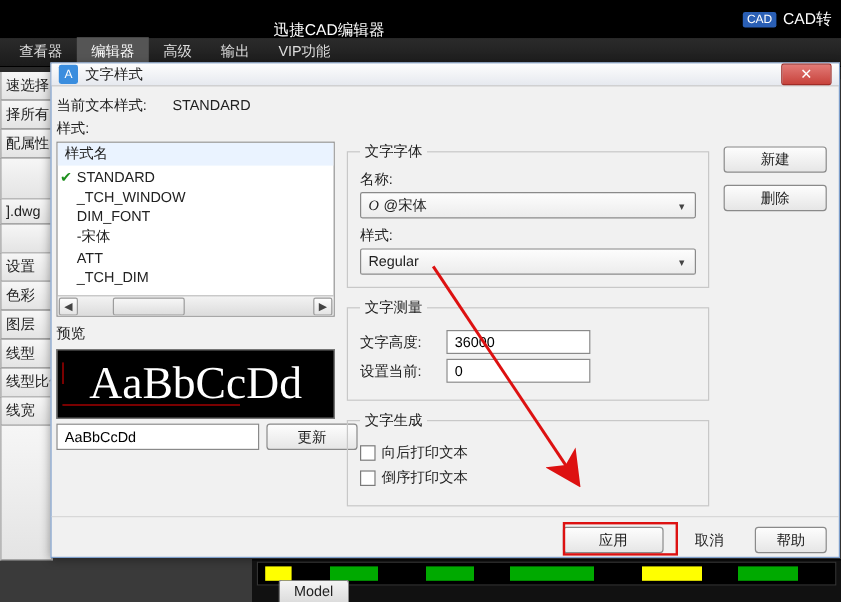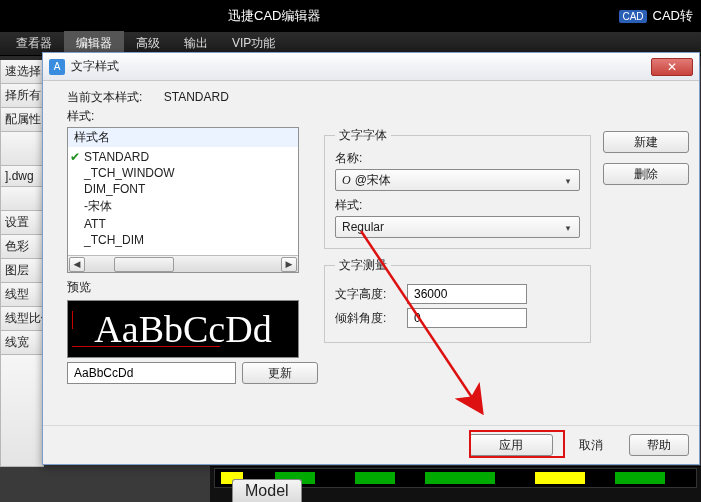--- a/index.html
+++ b/index.html
@@ -13,21 +13,20 @@
     overflow: hidden;
     position: relative;
   }
 
   
   .app-titlebar {
     background: #000;
     color: #fff;
     height: 26px;
     display: flex;
-    align-items: center;
     justify-content: space-between;
     padding: 16px 8px;
     font-size: 13px;
   }
   .app-titlebar .title { margin-left: 220px; }
   .app-titlebar .right { display:flex; align-items:center; gap:6px; }
   .cad-badge {
     background:#2a5fb5; color:#fff; font-size:10px; padding:1px 3px; border-radius:2px;
   }
 
@@ -103,21 +102,21 @@
     background:linear-gradient(#e27a76,#c8433c);
     border:1px solid #a02c27;
     color:#fff;
     display:flex;align-items:center;justify-content:center;
     border-radius:2px;
     font-size:12px;
   }
 
   .dialog-body {
     flex: 1;
-    padding: 8px 10px 0 24px;
+    padding: 8px 10px 0 4px;
     position: relative;
   }
 
   .cur-style-row { margin-bottom: 2px; color:#222; }
   .cur-style-row span { margin-right: 18px; }
 
   .cols {
     display: flex;
     gap: 10px;
     margin-top: 2px;
@@ -217,21 +216,21 @@
   }
   .btn-std{
     height:22px;padding:0 16px;min-width:76px;
     background:linear-gradient(#fdfdfd,#e6e6e6);
     border:1px solid #8a8a8a;border-radius:3px;
     font-size:12px;color:#222;cursor:default;
     display:inline-flex;align-items:center;justify-content:center;
   }
 
   fieldset.grp{
-    border:1px solid #c8c8c8;padding:6px 10px 10px 10px;margin:0 0 8px 15px;
+    border:1px solid #c8c8c8;padding:6px 10px 10px 10px;margin:0 0 8px 0;
   }
   fieldset.grp legend{padding:0 4px;color:#222;}
 
   .form-row{display:flex;align-items:center;margin:4px 0;}
   .form-row label{width:72px;color:#222;}
   .form-row .val{flex:1;}
   .num-input{
     width:120px;height:20px;border:1px solid #8a8a8a;background:#fff;padding:0 6px;font-size:12px;
   }
 
@@ -259,21 +258,21 @@
 
   
   .bottomstrip{
     position:absolute;left:210px;right:0;bottom:0;height:36px;
     background:#111;border-top:1px solid #000;
     display:flex;align-items:flex-end;
   }
   .bottomstrip .tab{
     background:linear-gradient(#f4f4f4,#dcdcdc);
     border:1px solid #888;border-bottom:none;
-    padding:2px 12px;font-size:16px;color:#222;border-radius:3px 3px 0 0;
+    padding:2px 12px;font-size:12px;color:#222;border-radius:3px 3px 0 0;
     margin-left:10px;margin-bottom:0;
   }
   .bottomstrip .trackart{
     flex:1;height:20px;margin:0 4px 14px 4px;border:1px solid #333;background:#000;
     position:relative;overflow:hidden;
   }
   .bottomstrip .trackart span{position:absolute;top:3px;height:12px;background:#0a0;}
 </style>
 </head>
 <body>
@@ -392,25 +391,36 @@
           </div>
         </fieldset>
 
         <fieldset class="grp">
           <legend>文字测量</legend>
           <div class="form-row">
             <label>文字高度:</label>
             <div class="val"><input class="num-input" value="36000" style=""></div>
           </div>
           <div class="form-row">
-            <label>倾斜角度:</label>
+            <label>设置当前:</label>
             <div class="val"><input class="num-input" value="0" style=""></div>
           </div>
         </fieldset>
 
+        <fieldset class="grp">
+          <legend>文字生成</legend>
+          <div class="chk-row">
+            <span class="chk"></span>
+            <span>向后打印文本</span>
+          </div>
+          <div class="chk-row">
+            <span class="chk"></span>
+            <span>倒序打印文本</span>
+          </div>
+        </fieldset>
       </div>
 
       <div class="col-right">
         <button class="btn-std" style="min-width:86px">新建</button>
         <button class="btn-std" style="min-width:86px">删除</button>
       </div>
     </div>
 
     <svg class="arrow-svg" width="658" height="380">
       <defs>

